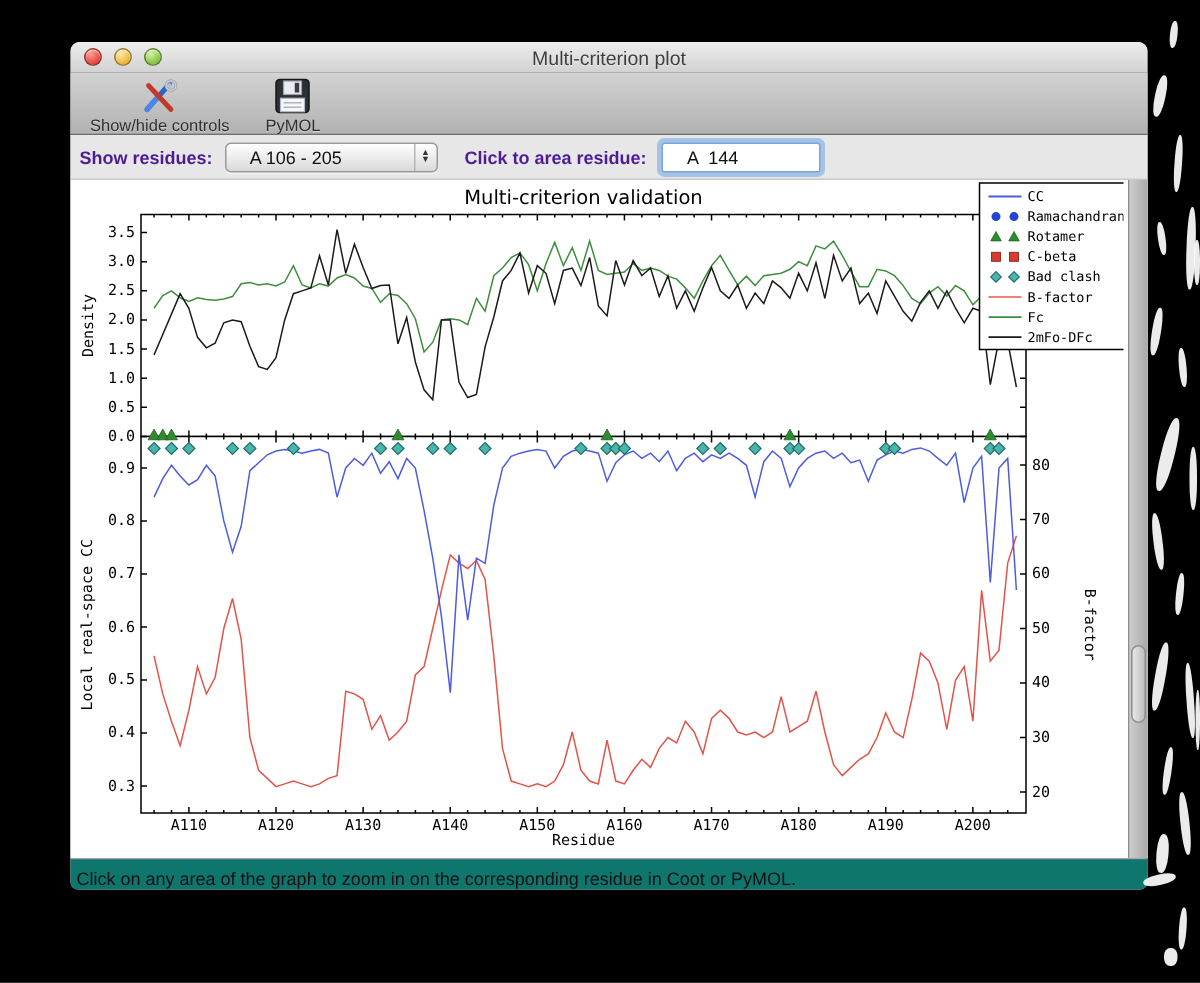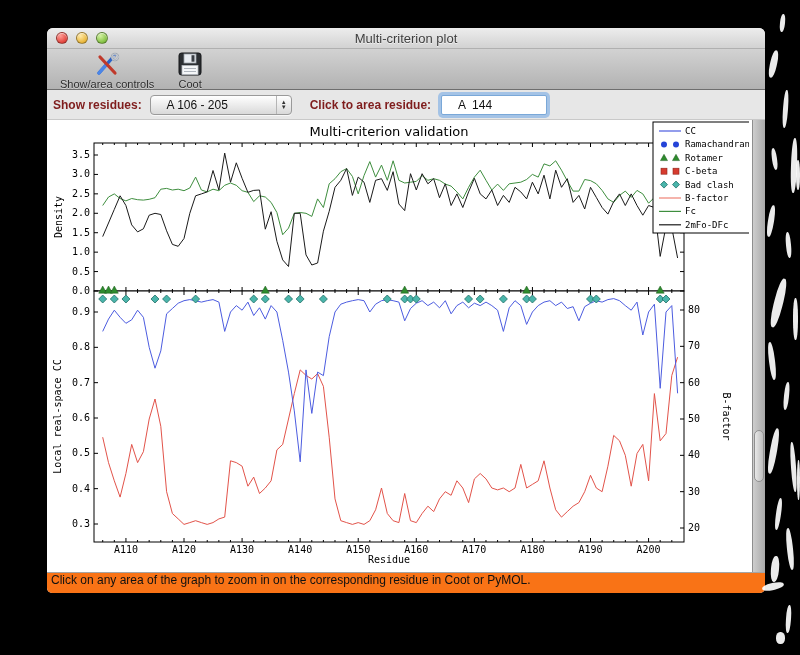--- a/index.html
+++ b/index.html
@@ -29,21 +29,21 @@
              border-bottom:1px solid #6e6e6e;
              display:flex; align-items:flex-start; padding:2px 0 0 10px; gap:18px; }
   .toolbtn { display:flex; flex-direction:column; align-items:center; gap:1px;
              padding:1px 3px; cursor:default; }
   .toolbtn .tlabel { font-size:11px; color:#2e2e2e; text-shadow:0 1px 0 rgba(255,255,255,0.45); }
   .toolbtn svg { display:block; }
 
   .controls { height:30px; flex:0 0 30px; background:#e7e7e7;
               border-bottom:1px solid #c9c9c9;
               display:flex; align-items:center; padding-left:6px; gap:8px; }
-  .clabel { font-size:12px; font-weight:bold; color:#7f1d1d; }
+  .clabel { font-size:12px; font-weight:bold; color:#4c1d95; }
   .dropdown { width:142px; height:20px; background:linear-gradient(#ffffff,#d9d9d9);
               border:1px solid #9a9a9a; border-radius:4px;
               display:flex; align-items:center; font-size:12px; color:#111;
               box-shadow:0 1px 0 rgba(255,255,255,0.7);gap:32px; }
   .dropdown .dval { flex:1; text-align:center; }
   .dropdown .stepper { width:15px; height:100%; border-left:1px solid #b5b5b5;
               display:flex; flex-direction:column; align-items:center; justify-content:center;
               font-size:6px; line-height:5px; color:#333; }
   .textfield { width:106px; height:20px; background:#fff; border:1px solid #7aa8d8;
                font-size:12px; font-family:"Liberation Sans",sans-serif; color:#111;
@@ -52,23 +52,23 @@
 
   .figure { flex:1 1 auto; background:#fff; position:relative; overflow:hidden; }
   #chart { position:absolute; left:0; top:0; }
   .scrollstrip { position:absolute; right:0; top:0; bottom:0; width:13px;
                  background:linear-gradient(to right,#cdcdcd,#a9a9a9);
                  border-left:1px solid #8e8e8e; }
   .scrollthumb { position:absolute; left:1px; width:10px; height:52px; top:310px;
                  border-radius:5px; background:linear-gradient(to right,#e8e8e8,#bdbdbd);
                  border:1px solid #909090; }
 
-  .statusbar { height:21px; flex:0 0 21px; background:#f97316;
+  .statusbar { height:21px; flex:0 0 21px; background:#0f766e;
                border-top:1px solid #a5a5a5; border-radius:0 0 5px 5px;
-               display:flex; align-items:flex-start; padding-left:4px; }
+               display:flex; align-items:flex-end; padding-left:4px; }
   .statusbar span { font-size:12px; color:#111; }
 
   
   text { font-family:"DejaVu Sans Mono", monospace; fill:#000; }
   .ptitle { font-family:"DejaVu Sans", sans-serif; font-size:13px; }
 
   
   .art { position:absolute; background:#fff; opacity:0.92; }
 </style>
 </head>
@@ -92,34 +92,34 @@
             <g stroke-linecap="round">
               <line x1="5" y1="21" x2="20" y2="4" stroke="#2a62c9" stroke-width="3.4"></line>
               <line x1="5" y1="21" x2="12" y2="13" stroke="#4b86e8" stroke-width="3.4"></line>
               <line x1="6" y1="5" x2="21" y2="21" stroke="#c0392b" stroke-width="3.2"></line>
               <circle cx="21" cy="5" r="3.2" fill="none" stroke="#9aa2ad" stroke-width="2"></circle>
               <circle cx="21" cy="5" r="3.2" fill="none" stroke="#c9ced6" stroke-width="1"></circle>
               <rect x="18.6" y="3.6" width="3" height="3" fill="#b9bfc9" transform="rotate(45 20 5)"></rect>
             </g>
           </svg>
         </span>
-        <span class="tlabel">Show/area controls</span>
+        <span class="tlabel">Show/hide controls</span>
       </div>
       <div class="toolbtn">
         <span>
           <svg width="24" height="25" viewBox="0 0 24 25">
             <rect x="1" y="1" width="22" height="22" rx="2.5" fill="#2c2f33" stroke="#141619" stroke-width="1"></rect>
             <rect x="6" y="2" width="12" height="9" fill="#e9edf2" stroke="#9aa0a8" stroke-width="0.8"></rect>
             <rect x="13.5" y="3.2" width="3" height="6.5" fill="#3a3e44"></rect>
             <rect x="4" y="13.5" width="16" height="9" fill="#f4f6f8" stroke="#b3b8bf" stroke-width="0.8"></rect>
             <line x1="6" y1="16.5" x2="18" y2="16.5" stroke="#aeb4bc" stroke-width="1"></line>
             <line x1="6" y1="19.5" x2="18" y2="19.5" stroke="#aeb4bc" stroke-width="1"></line>
           </svg>
         </span>
-        <span class="tlabel">Coot</span>
+        <span class="tlabel">PyMOL</span>
       </div>
     </div>
 
     <div class="controls">
       <span class="clabel">Show residues:</span>
       <div class="dropdown">
         <span class="dval">A 106 - 205</span>
         <span class="stepper">
             <span>▲</span>
             <span>▼</span>

